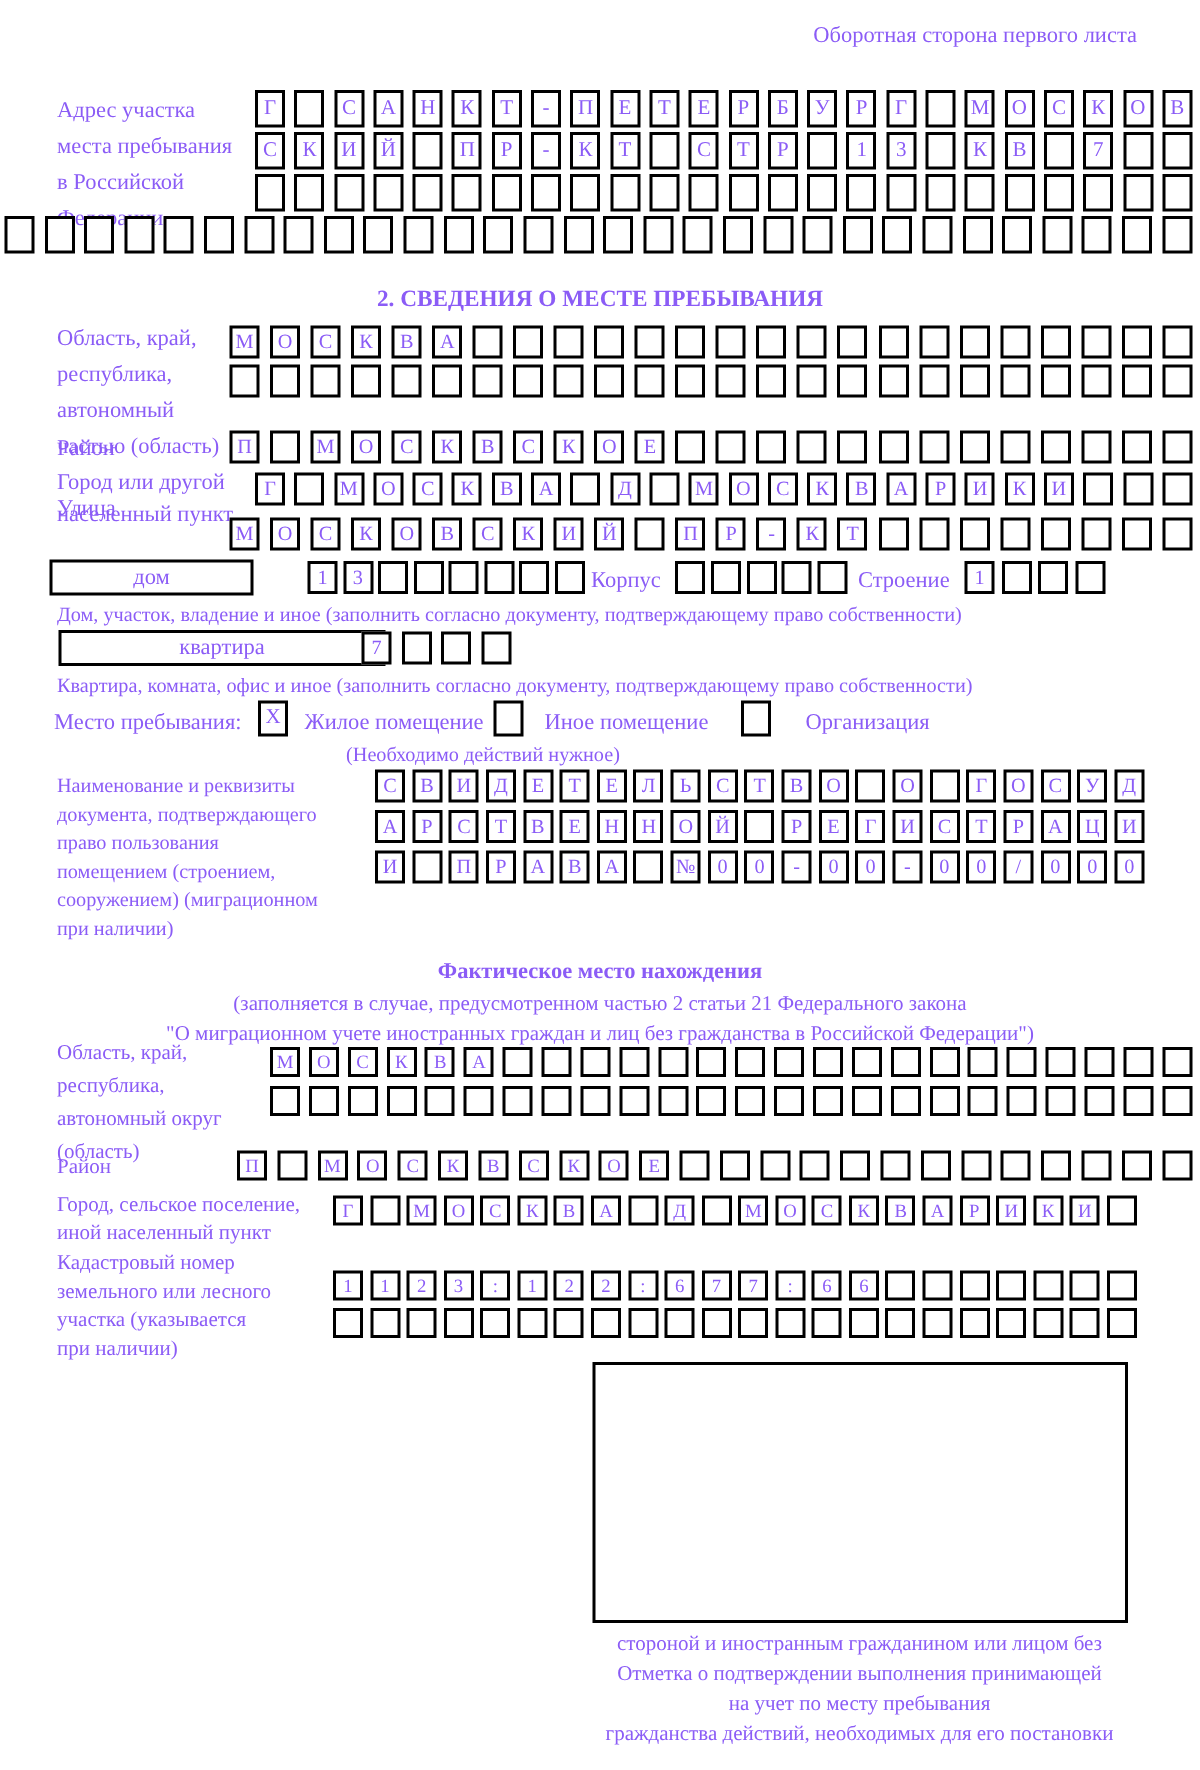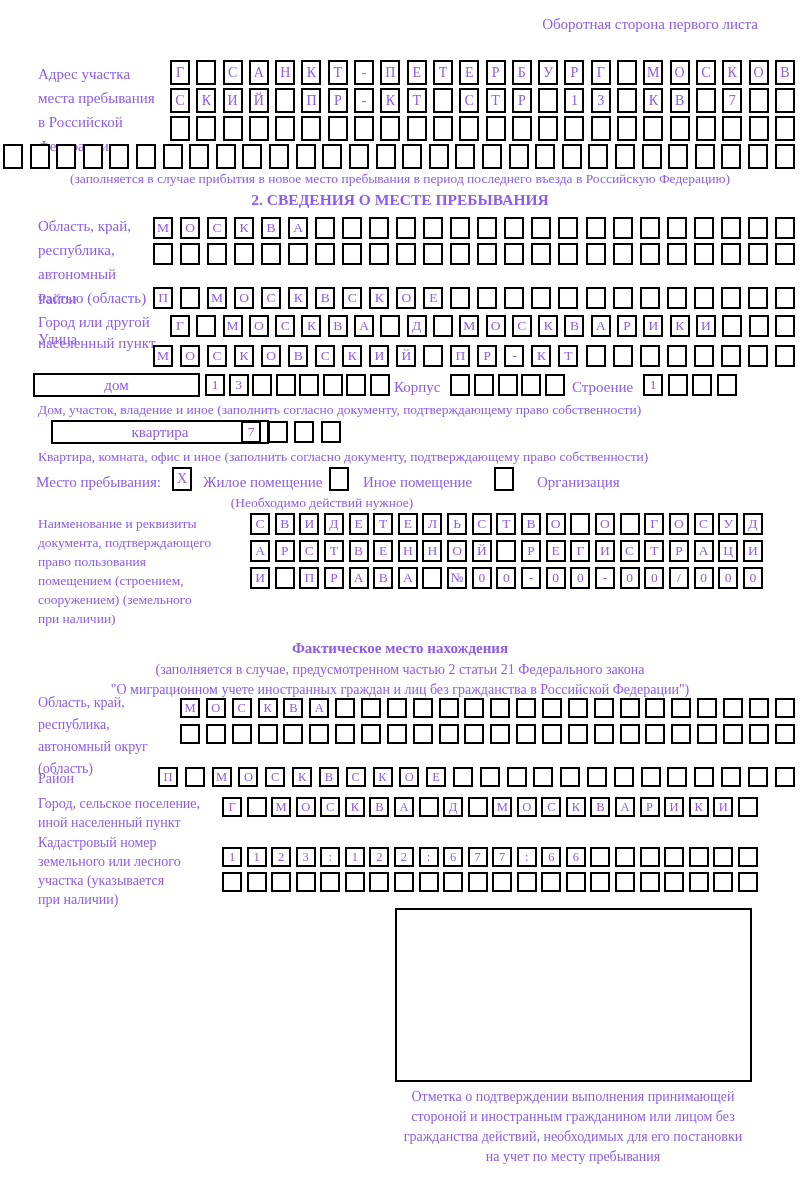--- a/index.html
+++ b/index.html
@@ -143,21 +143,20 @@
       <div class="cell"></div>
       <div class="cell"></div>
       <div class="cell"></div>
       <div class="cell"></div>
       <div class="cell"></div>
       <div class="cell"></div>
       <div class="cell"></div>
       <div class="cell"></div>
       <div class="cell"></div>
     </div>
-  <div class="cap centered" style="top:171px;">(заполняется в случае прибытия в новое место пребывания в период последнего въезда в Российскую Федерацию)</div>
 
   <div class="title" style="top:191px;">2. СВЕДЕНИЯ О МЕСТЕ ПРЕБЫВАНИЯ</div>
 
   <div class="lbl" style="left:38px;top:214px;">
       <div>Область, край,</div>
       <div>республика,</div>
       <div>автономный</div>
       <div>частью (область)</div>
     </div>
   <div class="cells h22" style="left:153px;top:217px;width:642px;">
@@ -293,21 +292,21 @@
       <div class="cell"></div>
       <div class="cell"></div>
       <div class="cell"></div>
       <div class="cell"></div>
       <div class="cell"></div>
       <div class="cell"></div>
       <div class="cell"></div>
       <div class="cell"></div>
     </div>
 
-  <div class="fieldbox" style="left:33px;top:373px;width:167px;height:24px;">дом</div>
+  <div class="fieldbox" style="left:33px;top:373px;width:136px;height:24px;">дом</div>
   <div class="cells h22" style="left:205px;top:374px;width:185px;">
       <div class="cell">1</div>
       <div class="cell">3</div>
       <div class="cell"></div>
       <div class="cell"></div>
       <div class="cell"></div>
       <div class="cell"></div>
       <div class="cell"></div>
       <div class="cell"></div>
     </div>
@@ -321,21 +320,21 @@
     </div>
   <div class="lbl" style="left:572px;top:375px;">Строение</div>
   <div class="cells h22" style="left:643px;top:374px;width:94px;">
       <div class="cell">1</div>
       <div class="cell"></div>
       <div class="cell"></div>
       <div class="cell"></div>
     </div>
   <div class="cap" style="left:38px;top:402px;">Дом, участок, владение и иное (заполнить согласно документу, подтверждающему право собственности)</div>
 
-  <div class="fieldbox" style="left:51px;top:420px;width:218px;height:24px;">квартира</div>
+  <div class="fieldbox" style="left:39px;top:420px;width:218px;height:24px;">квартира</div>
   <div class="cells h22" style="left:241px;top:421px;width:100px;">
       <div class="cell">7</div>
       <div class="cell"></div>
       <div class="cell"></div>
       <div class="cell"></div>
     </div>
   <div class="cap" style="left:38px;top:449px;">Квартира, комната, офис и иное (заполнить согласно документу, подтверждающему право собственности)</div>
 
   <div class="lbl" style="left:36px;top:470px;">Место пребывания:</div>
   <div class="cb" style="left:172px;top:467px;">X</div>
@@ -344,21 +343,21 @@
   <div class="lbl" style="left:363px;top:470px;">Иное помещение</div>
   <div class="cb" style="left:494px;top:467px;"></div>
   <div class="lbl" style="left:537px;top:470px;">Организация</div>
   <div class="cap" style="left:142px;top:495px;width:360px;text-align:center;">(Необходимо действий нужное)</div>
 
   <div class="lbl sm" style="left:38px;top:514px;">
       <div>Наименование и реквизиты</div>
       <div>документа, подтверждающего</div>
       <div>право пользования</div>
       <div>помещением (строением,</div>
-      <div>сооружением) (земельного</div>
+      <div>сооружением) (миграционном</div>
       <div>при наличии)</div>
     </div>
   <div class="cells h22" style="left:250px;top:513px;width:513px;">
       <div class="cell">С</div>
       <div class="cell">В</div>
       <div class="cell">И</div>
       <div class="cell">Д</div>
       <div class="cell">Е</div>
       <div class="cell">Т</div>
       <div class="cell">Е</div>
@@ -594,19 +593,19 @@
       <div class="cell"></div>
       <div class="cell"></div>
       <div class="cell"></div>
       <div class="cell"></div>
       <div class="cell"></div>
       <div class="cell"></div>
     </div>
 
   <div class="bigbox" style="left:395px;top:908px;width:357px;height:174px;"></div>
   <div class="marknote" style="left:348px;top:1087px;width:450px;">
+      <div>стороной и иностранным гражданином или лицом без</div>
       <div>Отметка о подтверждении выполнения принимающей</div>
-      <div>стороной и иностранным гражданином или лицом без</div>
+      <div>на учет по месту пребывания</div>
       <div>гражданства действий, необходимых для его постановки</div>
-      <div>на учет по месту пребывания</div>
     </div>
 
 </div>
 
 </body></html>

